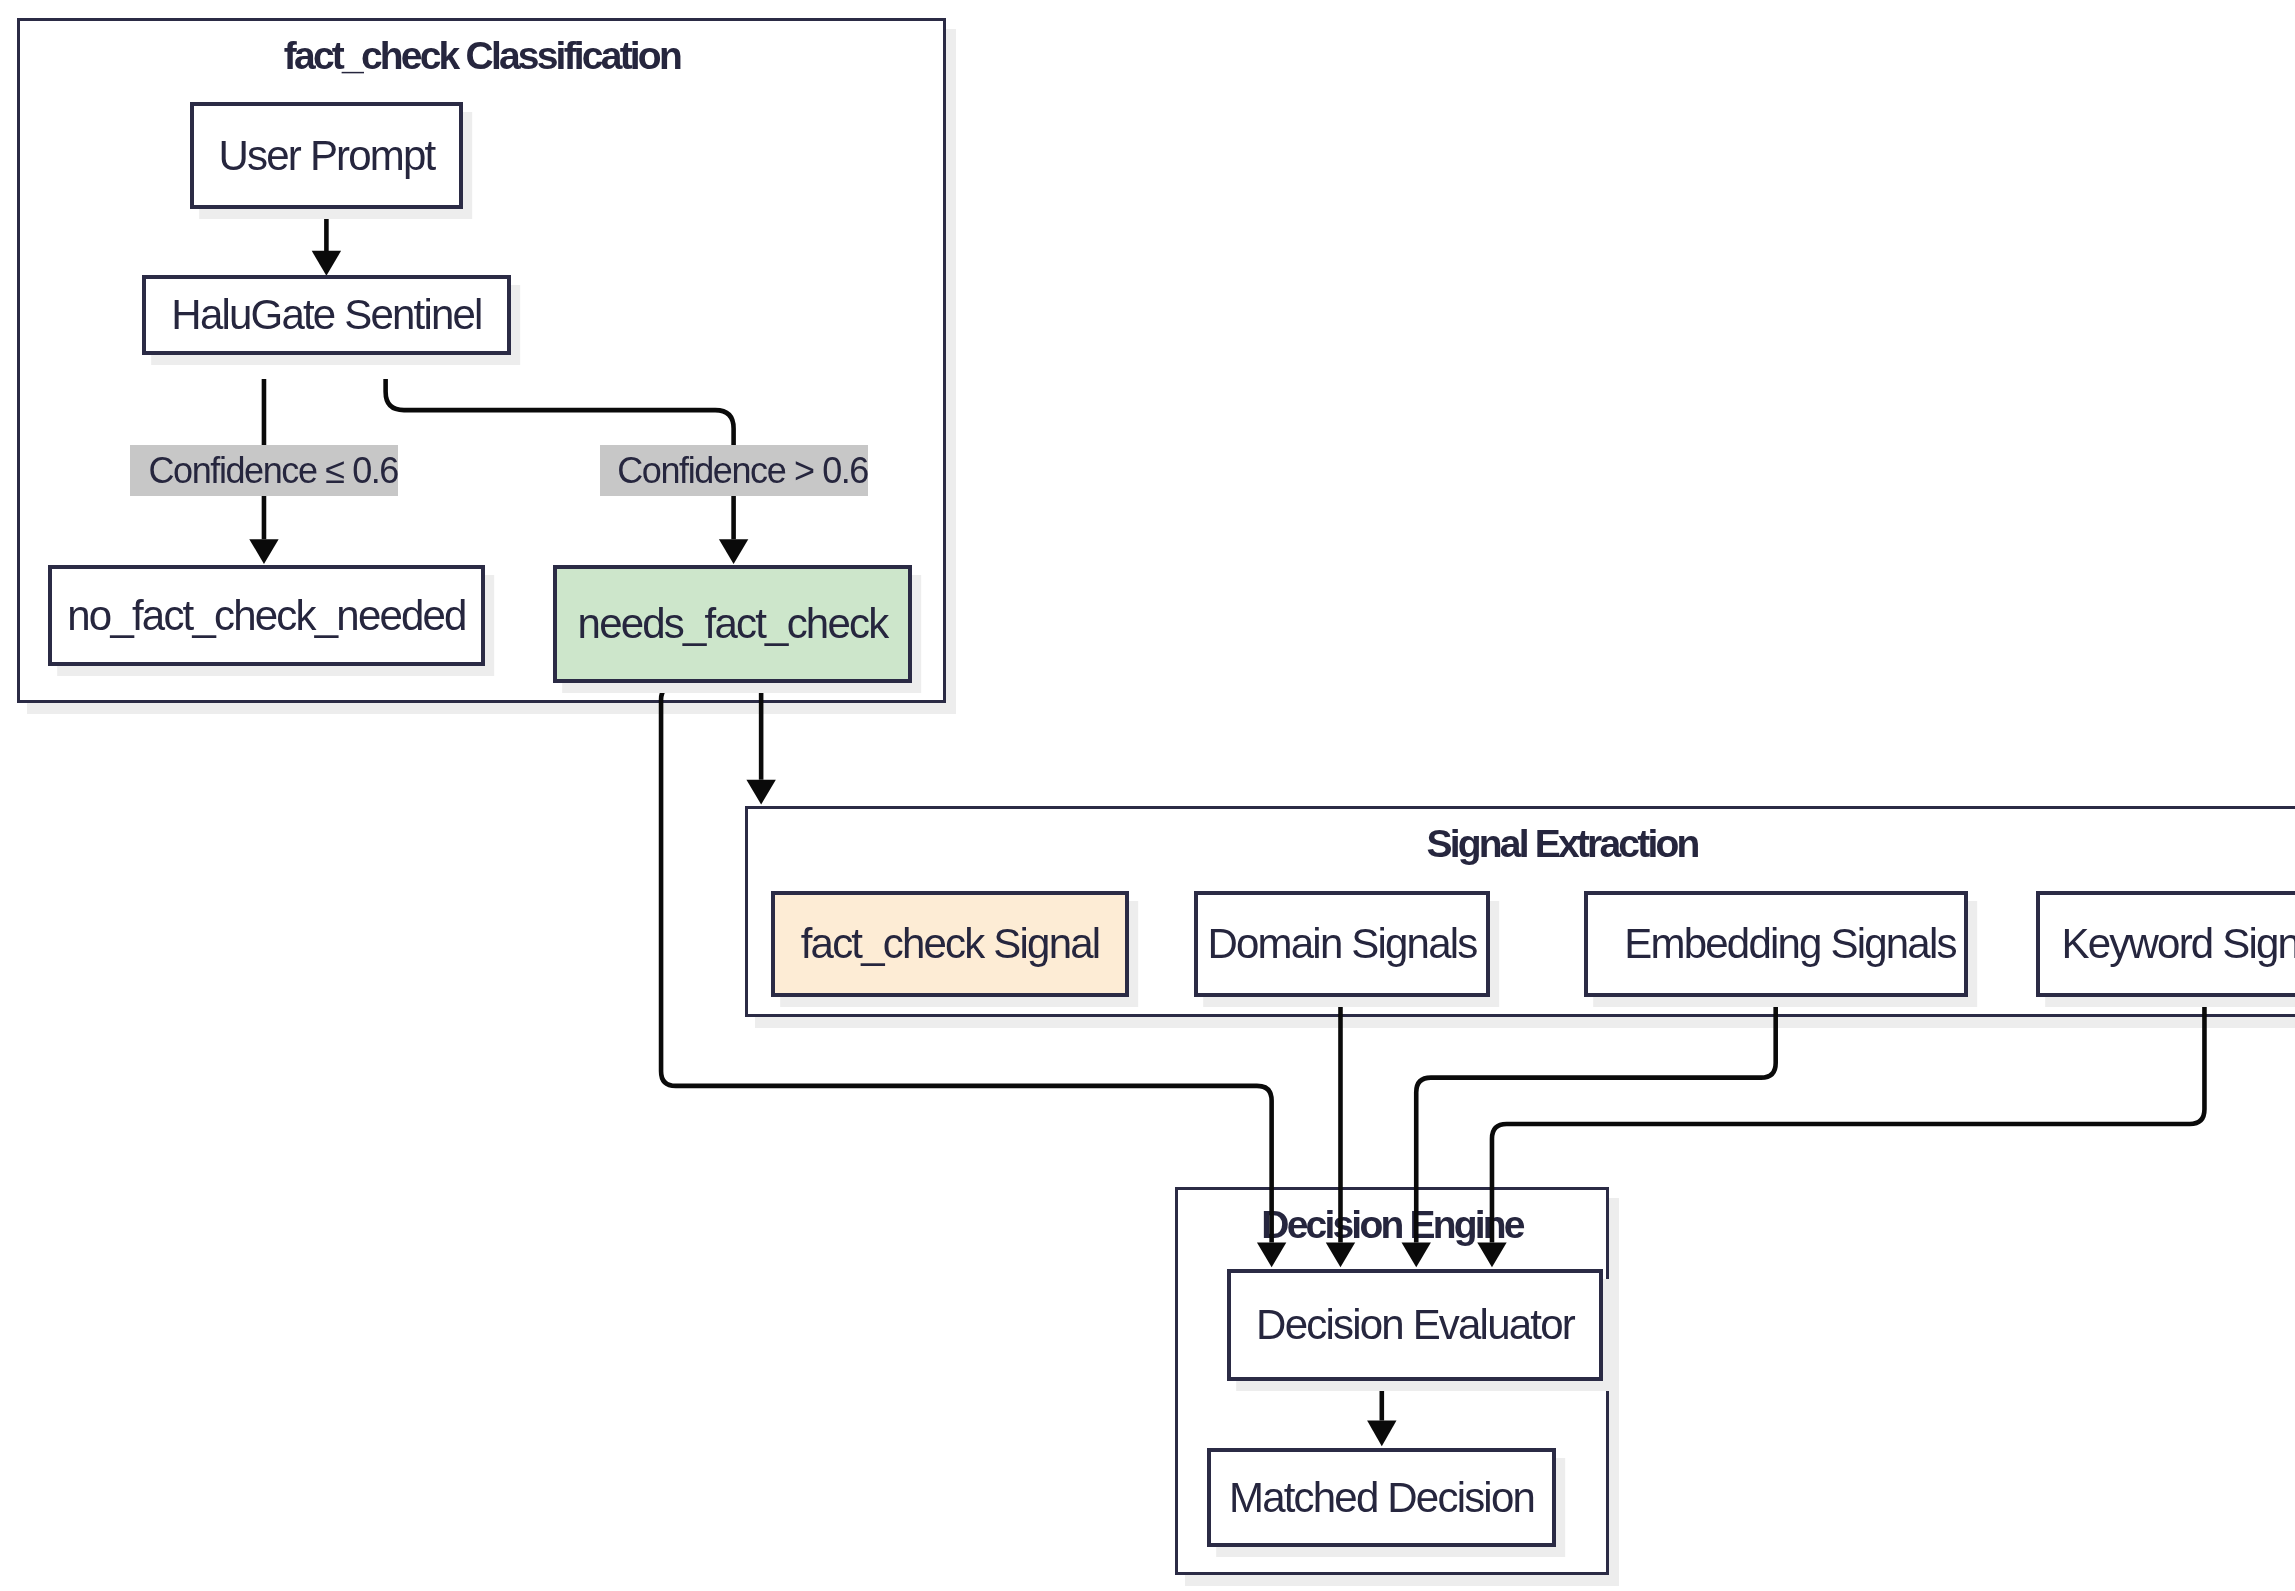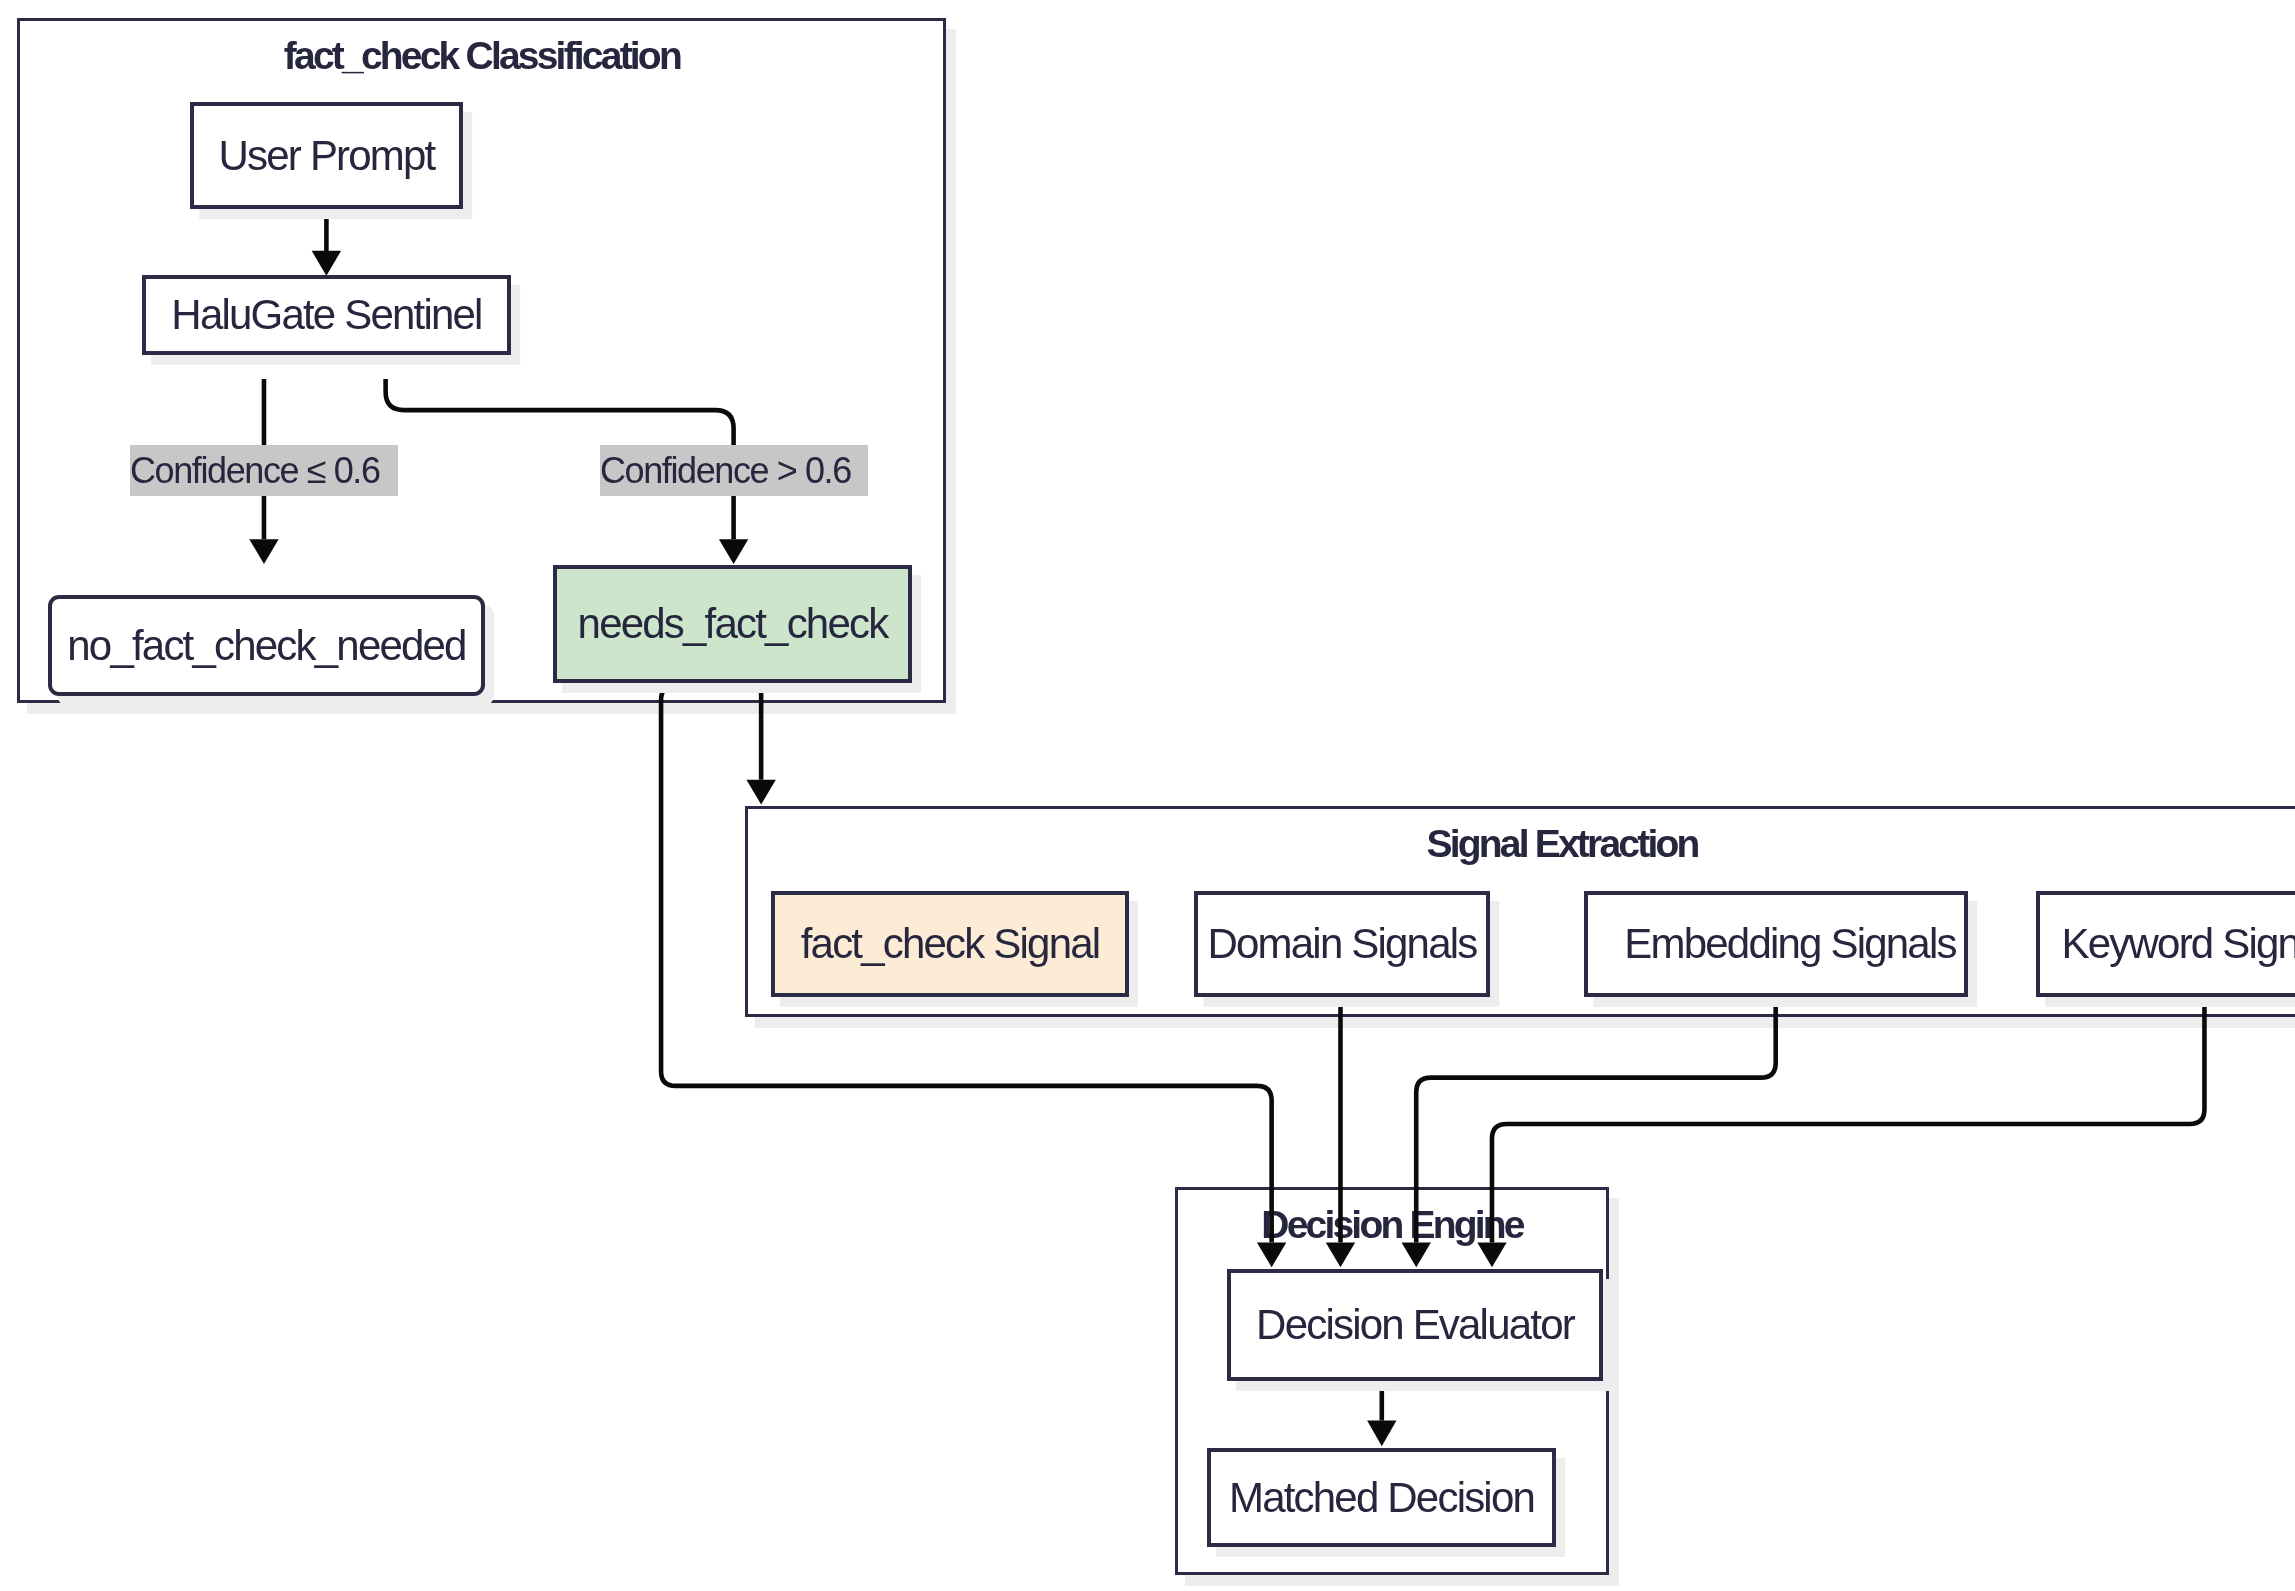--- a/index.html
+++ b/index.html
@@ -67,21 +67,21 @@
     z-index: 3;
   }
   .node.green  { background: #cde6cb; }
   .node.peach  { background: #fdecd5; }
   .edge-label {
     position: absolute;
     box-sizing: border-box;
     background: #c7c7c7;
     display: flex;
     align-items: center;
-    justify-content: flex-start;
+    justify-content: flex-end;
     font-size: 36px;
     font-weight: 500;
     letter-spacing: -1.4px;
     color: #26263e;
     white-space: nowrap;
     z-index: 4;
   }
 </style>
 </head>
 <body>
@@ -131,21 +131,21 @@
   </svg>
 
   <div class="node" style="left:190px; top:102px; width:273px; height:107px;">
     <span>User Prompt</span>
   </div>
 
   <div class="node" style="left:142px; top:275px; width:369px; height:80px;">
     <span>HaluGate Sentinel</span>
   </div>
 
-  <div class="node" style="left:48px; top:595px; width:437px; height:101px;border-radius:11px;">
+  <div class="node" style="left:48px; top:565px; width:437px; height:101px;">
     <span>no_fact_check_needed</span>
   </div>
 
   <div class="node green" style="left:553px; top:565px; width:359px; height:118px;">
     <span>needs_fact_check</span>
   </div>
 
   <div class="node peach" style="left:771px; top:891px; width:358px; height:106px;">
     <span>fact_check Signal</span>
   </div>

